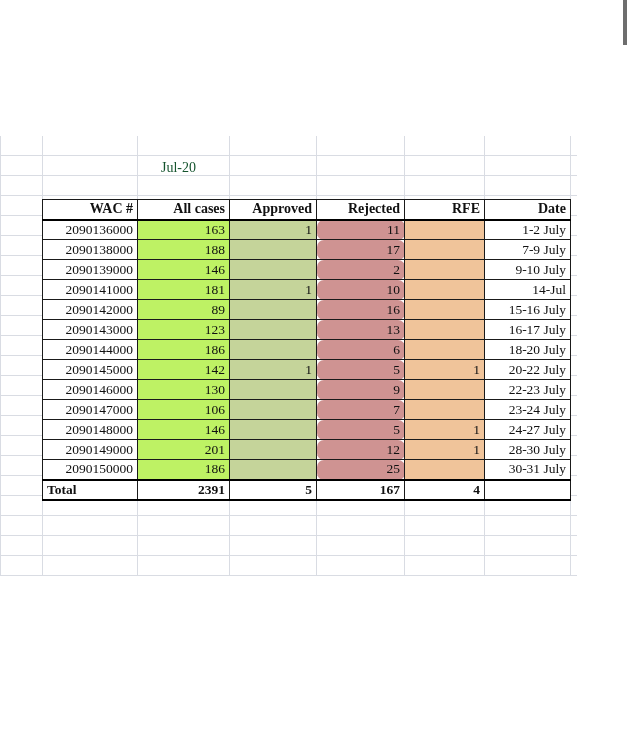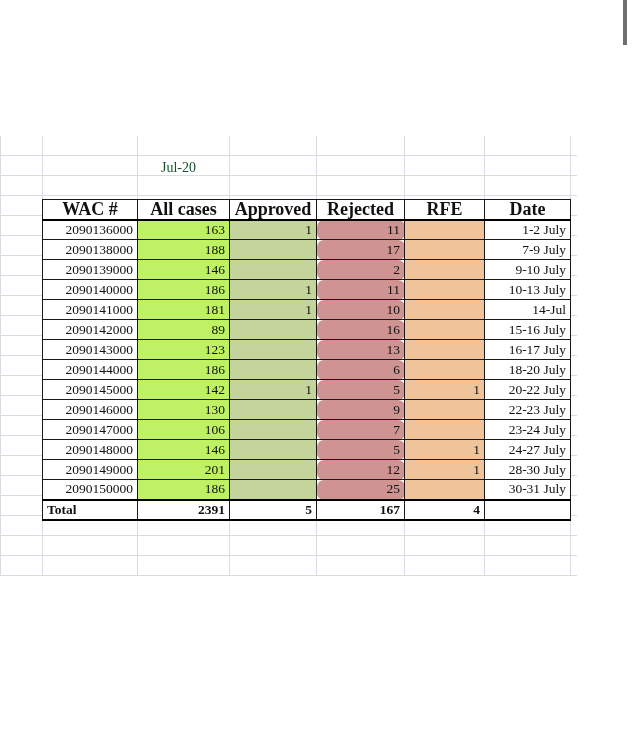--- a/index.html
+++ b/index.html
@@ -77,25 +77,25 @@
   col.c-wac      { width: 95px; }
   col.c-all      { width: 92px; }
   col.c-app      { width: 87px; }
   col.c-rej      { width: 88px; }
   col.c-rfe      { width: 80px; }
   col.c-date     { width: 86px; }
 
   
   tr.head th {
     font-weight: bold;
-    text-align: center;
+    text-align: right;
     background: #ffffff;
     border-bottom: 2px solid #000000;
     border-top: 1px solid #1a1a1a;
-    font-size: 18px;
+    font-size: 14px;
   }
 
   
   td.num { text-align: right; }
   td.txt { text-align: right; }
 
   td.col-all { background: #bef264; margin-top: 16px; }
   td.col-app { background: #c5d49a; }
   td.col-rej { background: #cf9392; border-radius: 7px; }
   td.col-rfe { background: #f0c49a; }
@@ -200,28 +200,20 @@
         </tr>
         <tr>
           <td class="num col-wac">2090139000</td>
           <td class="num col-all">146</td>
           <td class="num col-app"></td>
           <td class="num col-rej">2</td>
           <td class="num col-rfe"></td>
           <td class="txt col-date">9-10 July</td>
         </tr>
         <tr>
-          <td class="num col-wac">2090140000</td>
-          <td class="num col-all">186</td>
-          <td class="num col-app">1</td>
-          <td class="num col-rej">11</td>
-          <td class="num col-rfe"></td>
-          <td class="txt col-date">10-13 July</td>
-        </tr>
-        <tr>
           <td class="num col-wac">2090141000</td>
           <td class="num col-all">181</td>
           <td class="num col-app">1</td>
           <td class="num col-rej">10</td>
           <td class="num col-rfe"></td>
           <td class="txt col-date">14-Jul</td>
         </tr>
         <tr>
           <td class="num col-wac">2090142000</td>
           <td class="num col-all">89</td>

